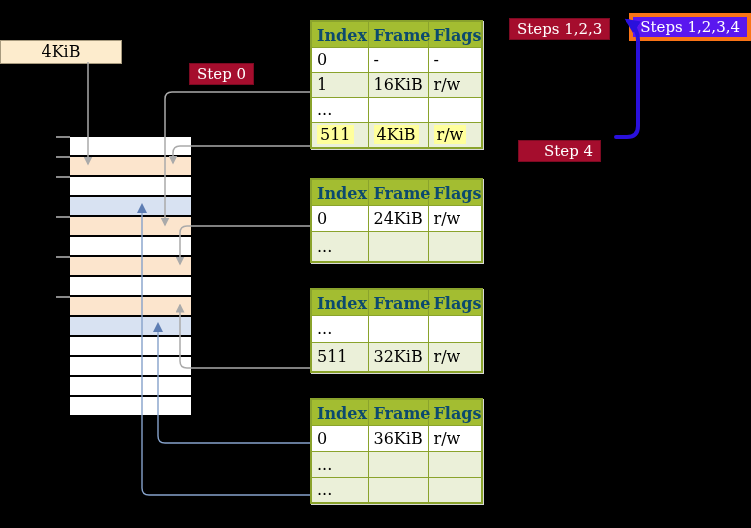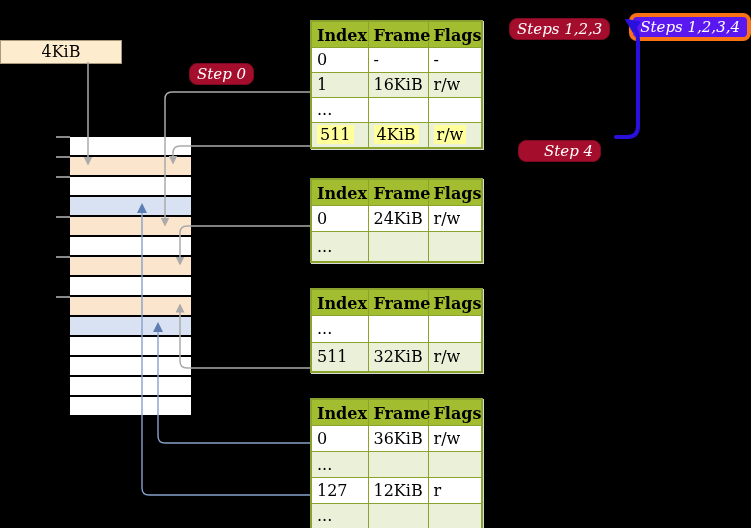--- a/index.html
+++ b/index.html
@@ -10,21 +10,21 @@
   }
   
   .frame-label{
     position:absolute;left:0;top:40px;width:120px;height:22px;
     background:var(--frame-label-bg);border:1px solid #a79a7e;
     color:#000;font-size:16px;line-height:21px;text-align:center;
   }
   
   .badge{
     position:absolute;color:#fff;font-size:15px;line-height:18px;
-    padding:1px 7px;border-radius:8px;white-space:nowrap;font-style:italic;
+    padding:1px 7px;border-radius:0;white-space:nowrap;
   }
   .badge.red{background:var(--badge-red);border:1px solid #7c0a22;}
   .badge.purple{background:var(--badge-purple);border:4px solid #f97316;}
   .badge.step0{left:189px;top:39px;margin-top:24px;}
   .badge.steps123{left:509px;top:18px;}
   .badge.steps1234{right:0;top:13px;}
   .badge.step4{left:518px;top:140px;padding-left:25px;}
   
   .memory-strip{
     position:absolute;left:70px;top:137px;width:121px;height:278px;
@@ -46,21 +46,21 @@
   
   .ptable{
     position:absolute;left:310px;width:171px;z-index:3;
     border-collapse:collapse;table-layout:fixed;
     border:2px solid var(--table-border);
     box-shadow:1px 1px 0 #d9d9d9;
   }
   .ptable.t1{top:20px;} .ptable.t2{top:178px;} .ptable.t3{top:288px;} .ptable.t4{top:398px;}
   .ptable col.c1{width:57px;} .ptable col.c2{width:60px;} .ptable col.c3{width:54px;}
   .ptable th{
-    background:var(--table-header);color:#000000;font-weight:bold;font-size:16px;
+    background:var(--table-header);color:#0c4a6e;font-weight:bold;font-size:16px;
     text-align:left;padding:3px 0 0 5px;border:1px solid var(--table-border);
   }
   .ptable td{
     font-size:16px;color:#000;padding:0 0 0 5px;vertical-align:middle;
     border:1px solid var(--table-border);background:var(--table-row-plain);
   }
   .ptable tr.shaded td{background:var(--table-row-shaded);}
   .h25{height:25px}.h26{height:26px}.h27{height:27px}.h30{height:30px}.h31{height:31px}
   .hl{background:var(--highlight);padding:0 3px;}
 </style>
@@ -220,24 +220,19 @@
   <tr class="h26">
     <td>0</td>
     <td>36KiB</td>
     <td>r/w</td>
   </tr>
   <tr class="h26 shaded">
     <td>...</td>
     <td></td>
     <td></td>
   </tr>
-  <tr class="h26">
-    <td>127</td>
-    <td>12KiB</td>
-    <td>r</td>
-  </tr>
   <tr class="h26 shaded">
     <td>...</td>
     <td></td>
     <td></td>
   </tr>
 </tbody>
   </table>
 
 </body></html>

